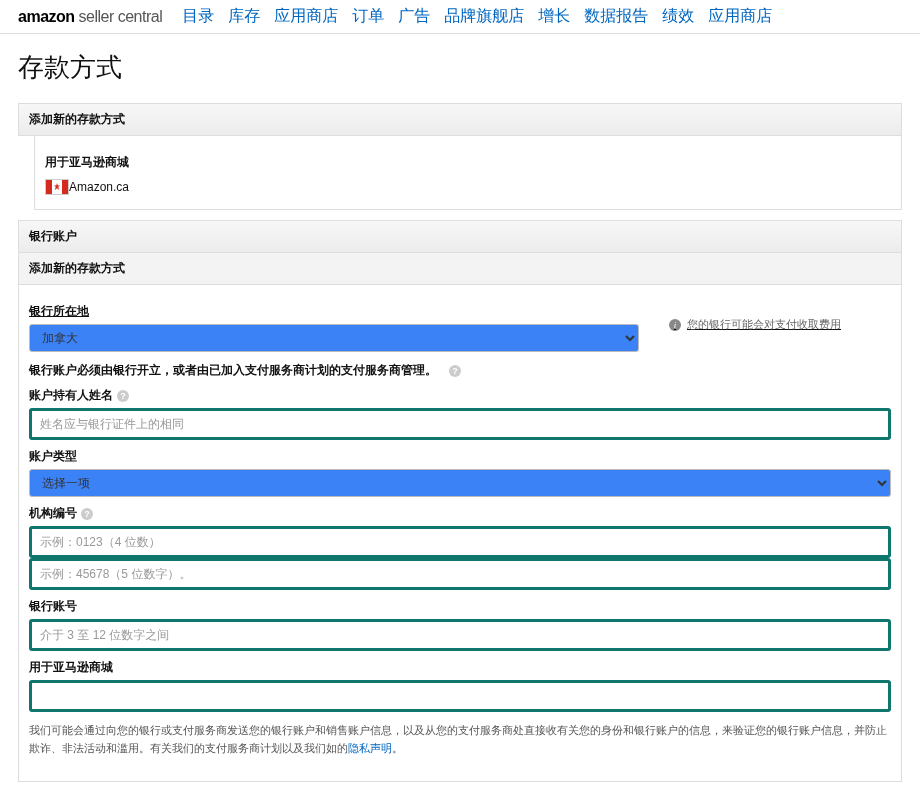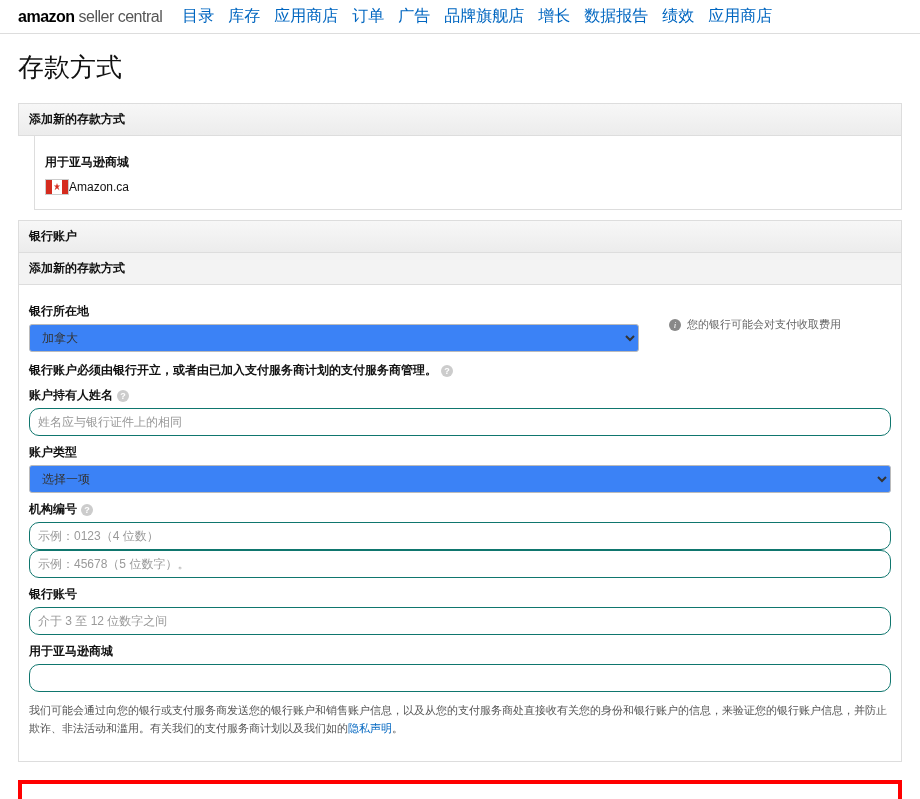--- a/index.html
+++ b/index.html
@@ -15,27 +15,27 @@
 .section-body { border: 1px solid #ddd; border-top: none; padding: 10px; margin-left: 16px; }
 .flag-row { display: flex; align-items: center; padding: 4px 0; }
 .flag { width: 24px; height: 16px; position: relative; background: #fff; border: 1px solid #ccc; display: inline-flex; align-items: center; justify-content: center; }
 .flag::before, .flag::after { content:""; position:absolute; top:0; bottom:0; width:6px; background:#d52b1e; }
 .flag::before{left:0}.flag::after{right:0}
 .flag svg { width:8px; height:8px; }
 .subheader { background: #f3f3f3; border: 1px solid #ddd; border-top: none; padding: 7px 10px; font-weight: 700; font-size: 12px; }
 .form-sect { border: 1px solid #ddd; border-top: none; padding: 10px 10px 12px 10px; }
 .label { font-weight: 700; font-size: 12px; margin: 8px 0 4px 0; display: flex; align-items:center; gap:4px; }
 .help-icon { width:12px;height:12px;border-radius:50%;background:#ccc;color:#fff;display:inline-flex;align-items:center;justify-content:center;font-size:9px;font-weight:700; }
-.two-col { display:flex; gap:30px; align-items:flex-start; }
+.two-col { display:flex; gap:30px; align-items:flex-start;text-decoration:underline; }
 .two-col .left { flex: 0 0 610px; }
 .two-col .right { flex:1; font-size:11px; color:#666; padding-top:22px; display:flex; align-items:center; gap:6px; }
 select.full { width:100%; padding:5px 8px; border:1px solid #bbb; border-radius:3px; background:#3b82f6; font-size:12px; color:#333; }
-input.full { width:100%; padding:6px 8px; border:1px solid #0f766e; border-radius:10px; font-size:12px; color:#333; }
+input.full { width:100%; padding:6px 8px; border:3px solid #0f766e; border-radius:3px; font-size:12px; color:#333; }
 input.full::placeholder { color:#999; }
-.note { font-size:12px; color:#111; margin:10px 0 6px 0; display:flex;align-items:center;gap:4px; font-weight:700; }
+.note { font-size:12px; color:#111; margin:10px 0 6px 0; display:flex;align-items:center;gap:12px; font-weight:700; }
 .disclaimer { font-size:11px; color:#555; line-height:1.6; margin:10px 0 12px 0; }
 .link { color:#0066c0; cursor:pointer; text-decoration:none; }
 .highlight-box { border: 4px solid #f00; padding: 10px 12px 18px 12px; margin-top: 18px; }
 .info-i { width:12px;height:12px;border-radius:50%;background:#888;color:#fff;display:inline-flex;align-items:center;justify-content:center;font-size:9px;font-style:italic;font-family:serif; }
 </style>
 </head>
 <body>
 
 <div class="topbar">
   <div class="logo">

